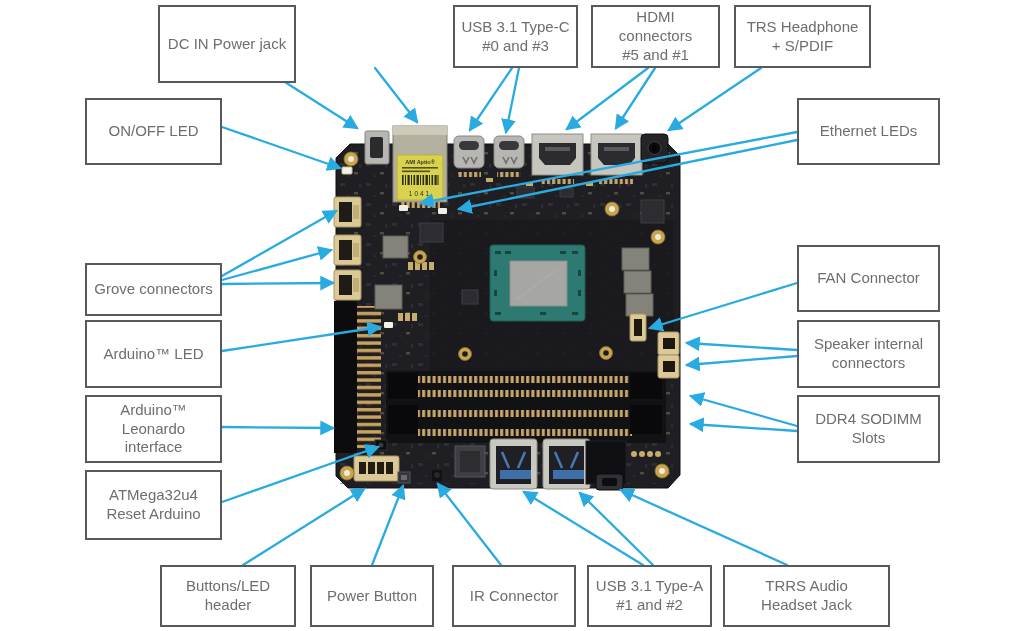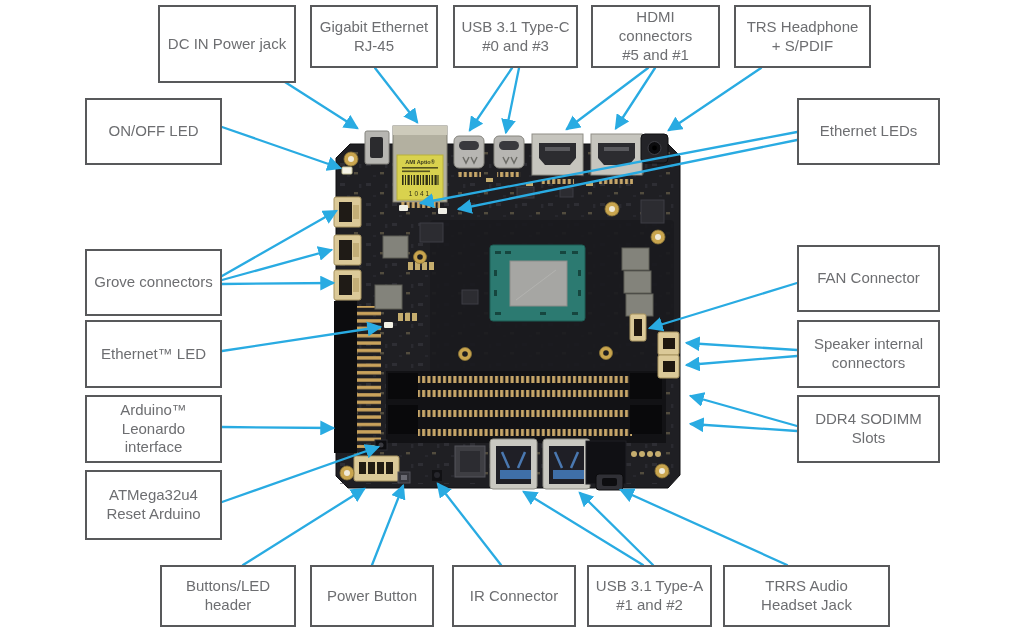--- a/index.html
+++ b/index.html
@@ -318,32 +318,30 @@
     <line class="arrow" marker-end="url(#ah)" x1="787" y1="565" x2="621" y2="490"></line>
     <line class="arrow" marker-end="url(#ah)" x1="797" y1="283" x2="650" y2="328"></line>
     <line class="arrow" marker-end="url(#ah)" x1="797" y1="350" x2="687" y2="343"></line>
     <line class="arrow" marker-end="url(#ah)" x1="797" y1="356" x2="687" y2="365"></line>
     <line class="arrow" marker-end="url(#ah)" x1="797" y1="426" x2="691" y2="396"></line>
     <line class="arrow" marker-end="url(#ah)" x1="797" y1="431" x2="691" y2="424"></line>
   </g>
 </svg>
 
 <div class="label-box" style="left:158px;top:5px;width:138px;height:78px">DC IN Power jack</div>
-<div class="label-box" style="left:310px;top:5px;width:128px;height:63px">Gigabit Ethernet
-RJ-45</div>
 <div class="label-box" style="left:453px;top:5px;width:125px;height:63px">USB 3.1 Type-C
 #0 and #3</div>
 <div class="label-box" style="left:591px;top:5px;width:129px;height:63px">HDMI connectors
 #5 and #1</div>
 <div class="label-box" style="left:734px;top:5px;width:137px;height:63px">TRS Headphone
 + S/PDIF</div>
 
 <div class="label-box" style="left:85px;top:98px;width:137px;height:67px">ON/OFF LED</div>
-<div class="label-box" style="left:85px;top:249px;width:137px;height:67px">Grove connectors</div>
-<div class="label-box" style="left:85px;top:320px;width:137px;height:68px">Ethernet™ LED</div>
+<div class="label-box" style="left:85px;top:263px;width:137px;height:53px">Grove connectors</div>
+<div class="label-box" style="left:85px;top:320px;width:137px;height:68px">Arduino™ LED</div>
 <div class="label-box" style="left:85px;top:395px;width:137px;height:68px">Arduino™ Leonardo
 interface</div>
 <div class="label-box" style="left:85px;top:470px;width:137px;height:70px">ATMega32u4
 Reset Arduino</div>
 
 <div class="label-box" style="left:797px;top:98px;width:143px;height:67px">Ethernet LEDs</div>
 <div class="label-box" style="left:797px;top:245px;width:143px;height:67px">FAN Connector</div>
 <div class="label-box" style="left:797px;top:320px;width:143px;height:68px">Speaker internal
 connectors</div>
 <div class="label-box" style="left:797px;top:395px;width:143px;height:68px">DDR4 SODIMM

